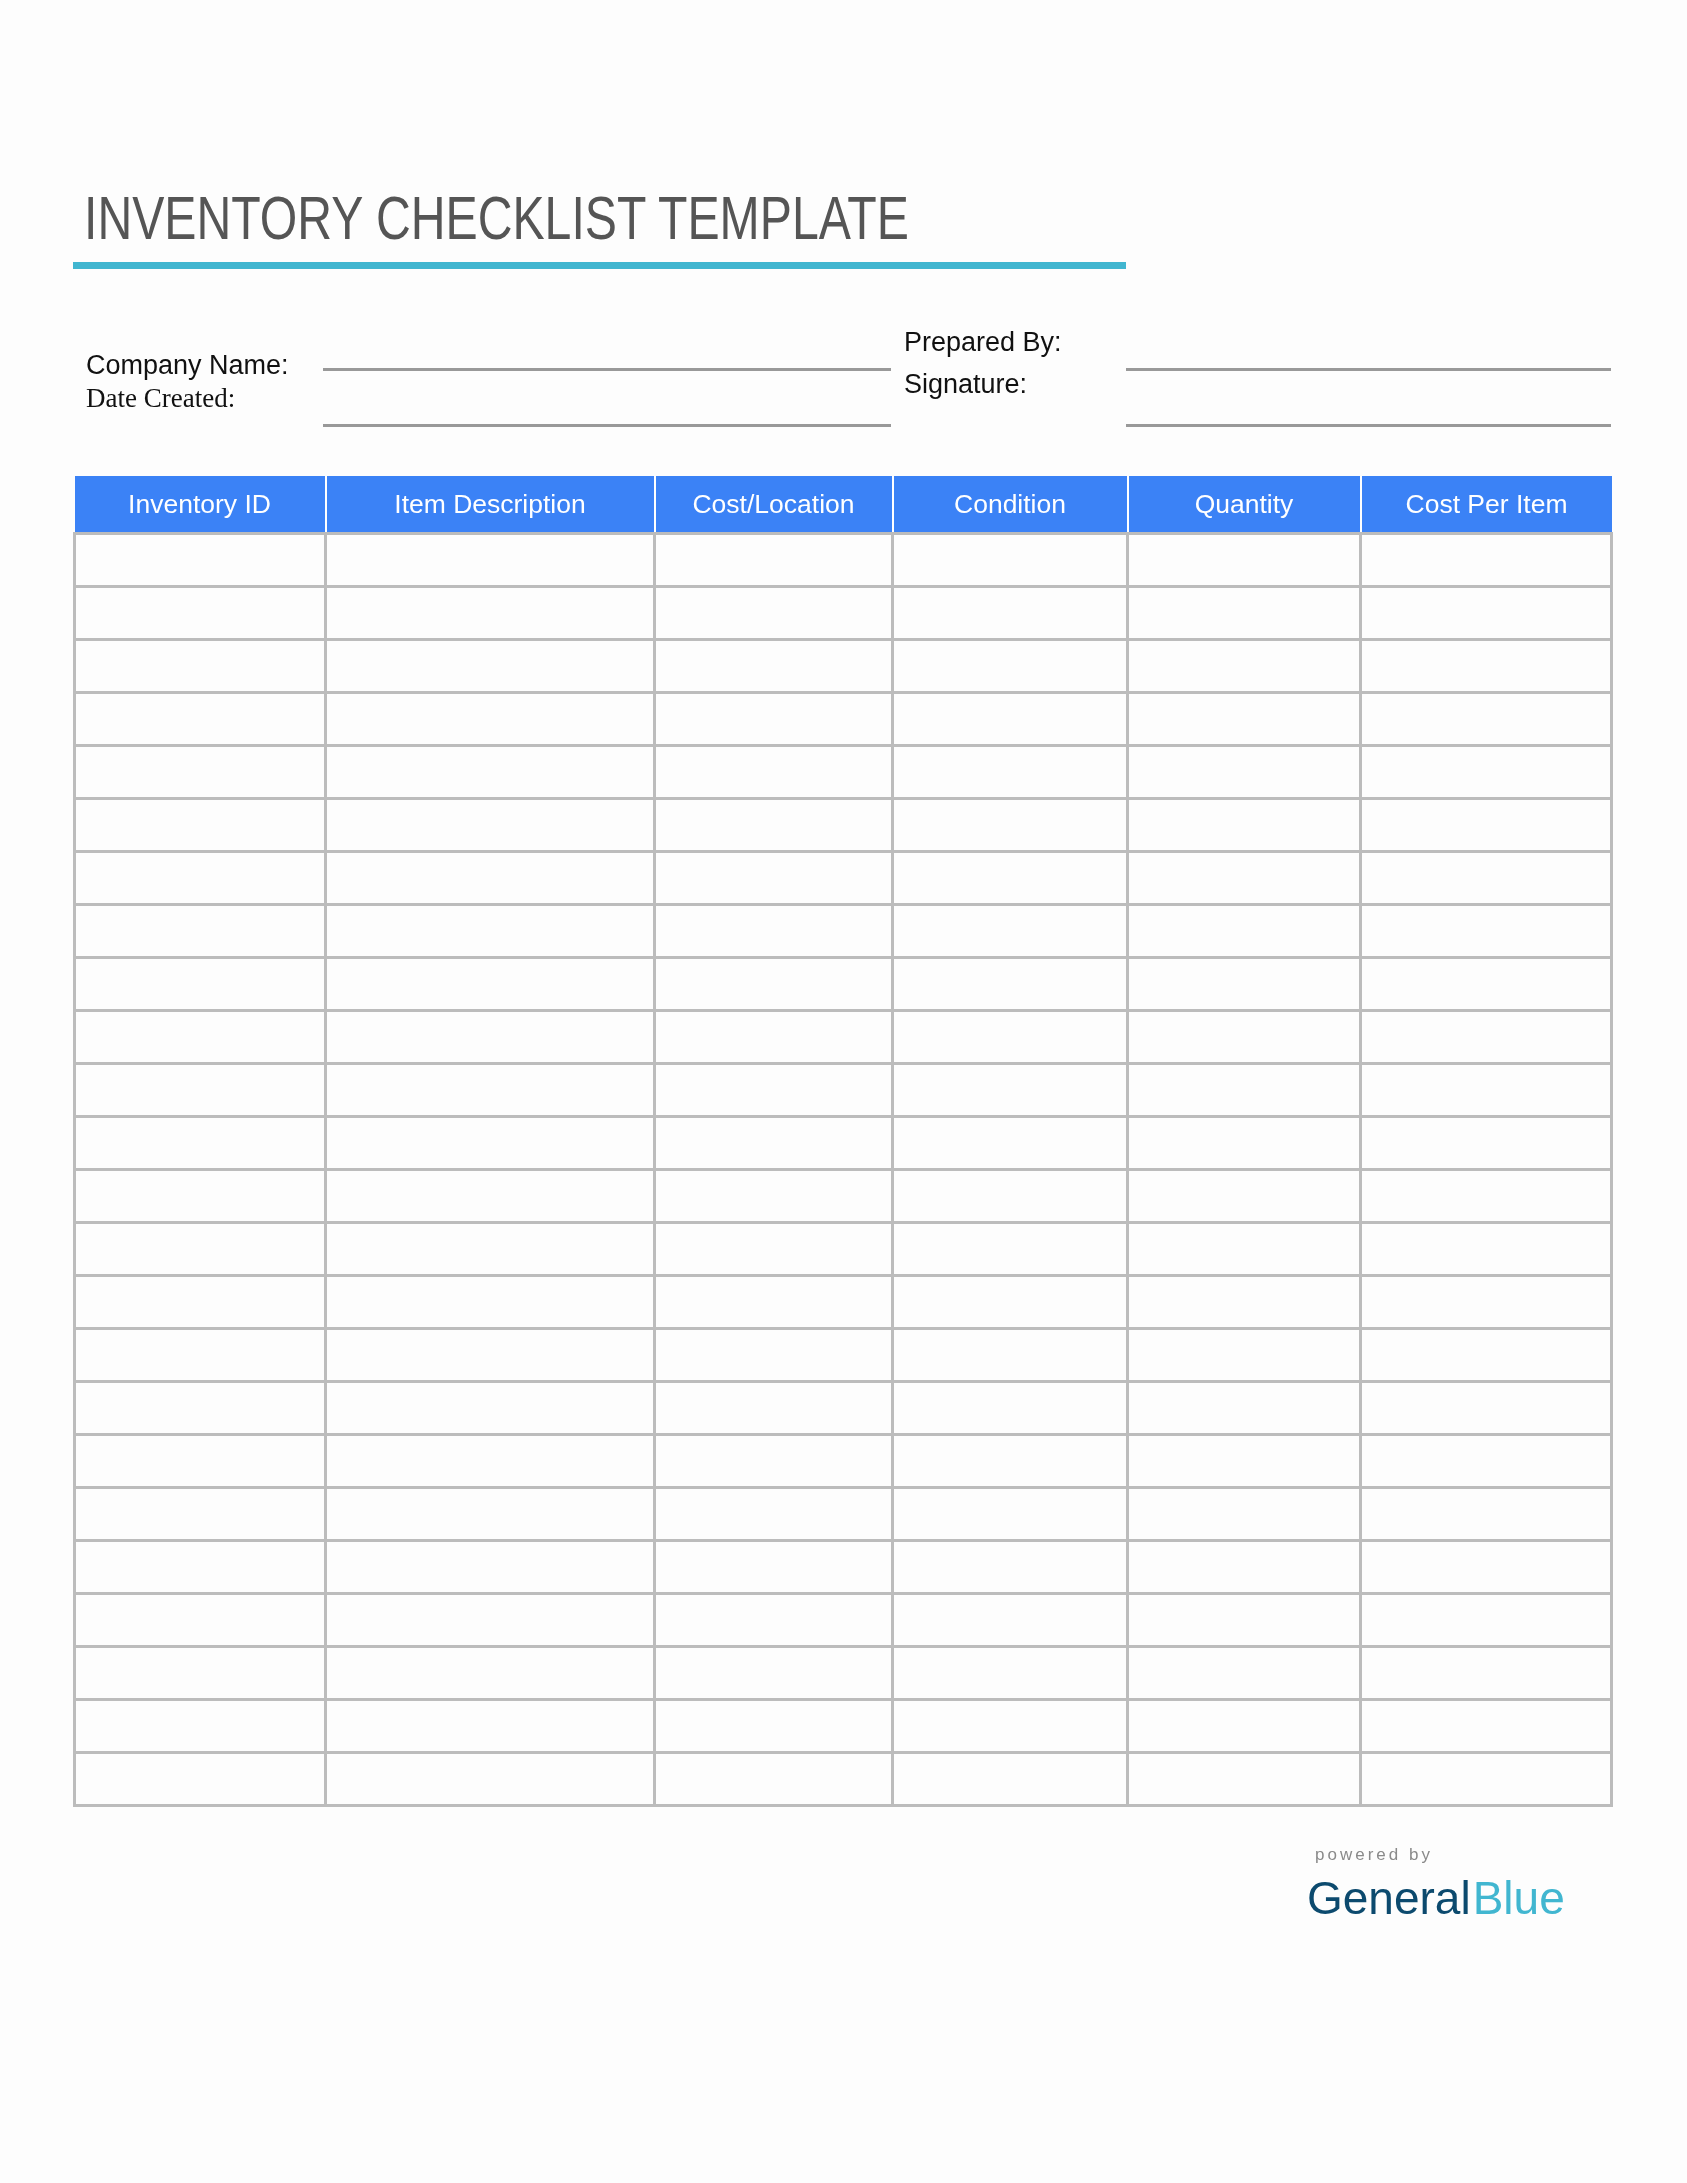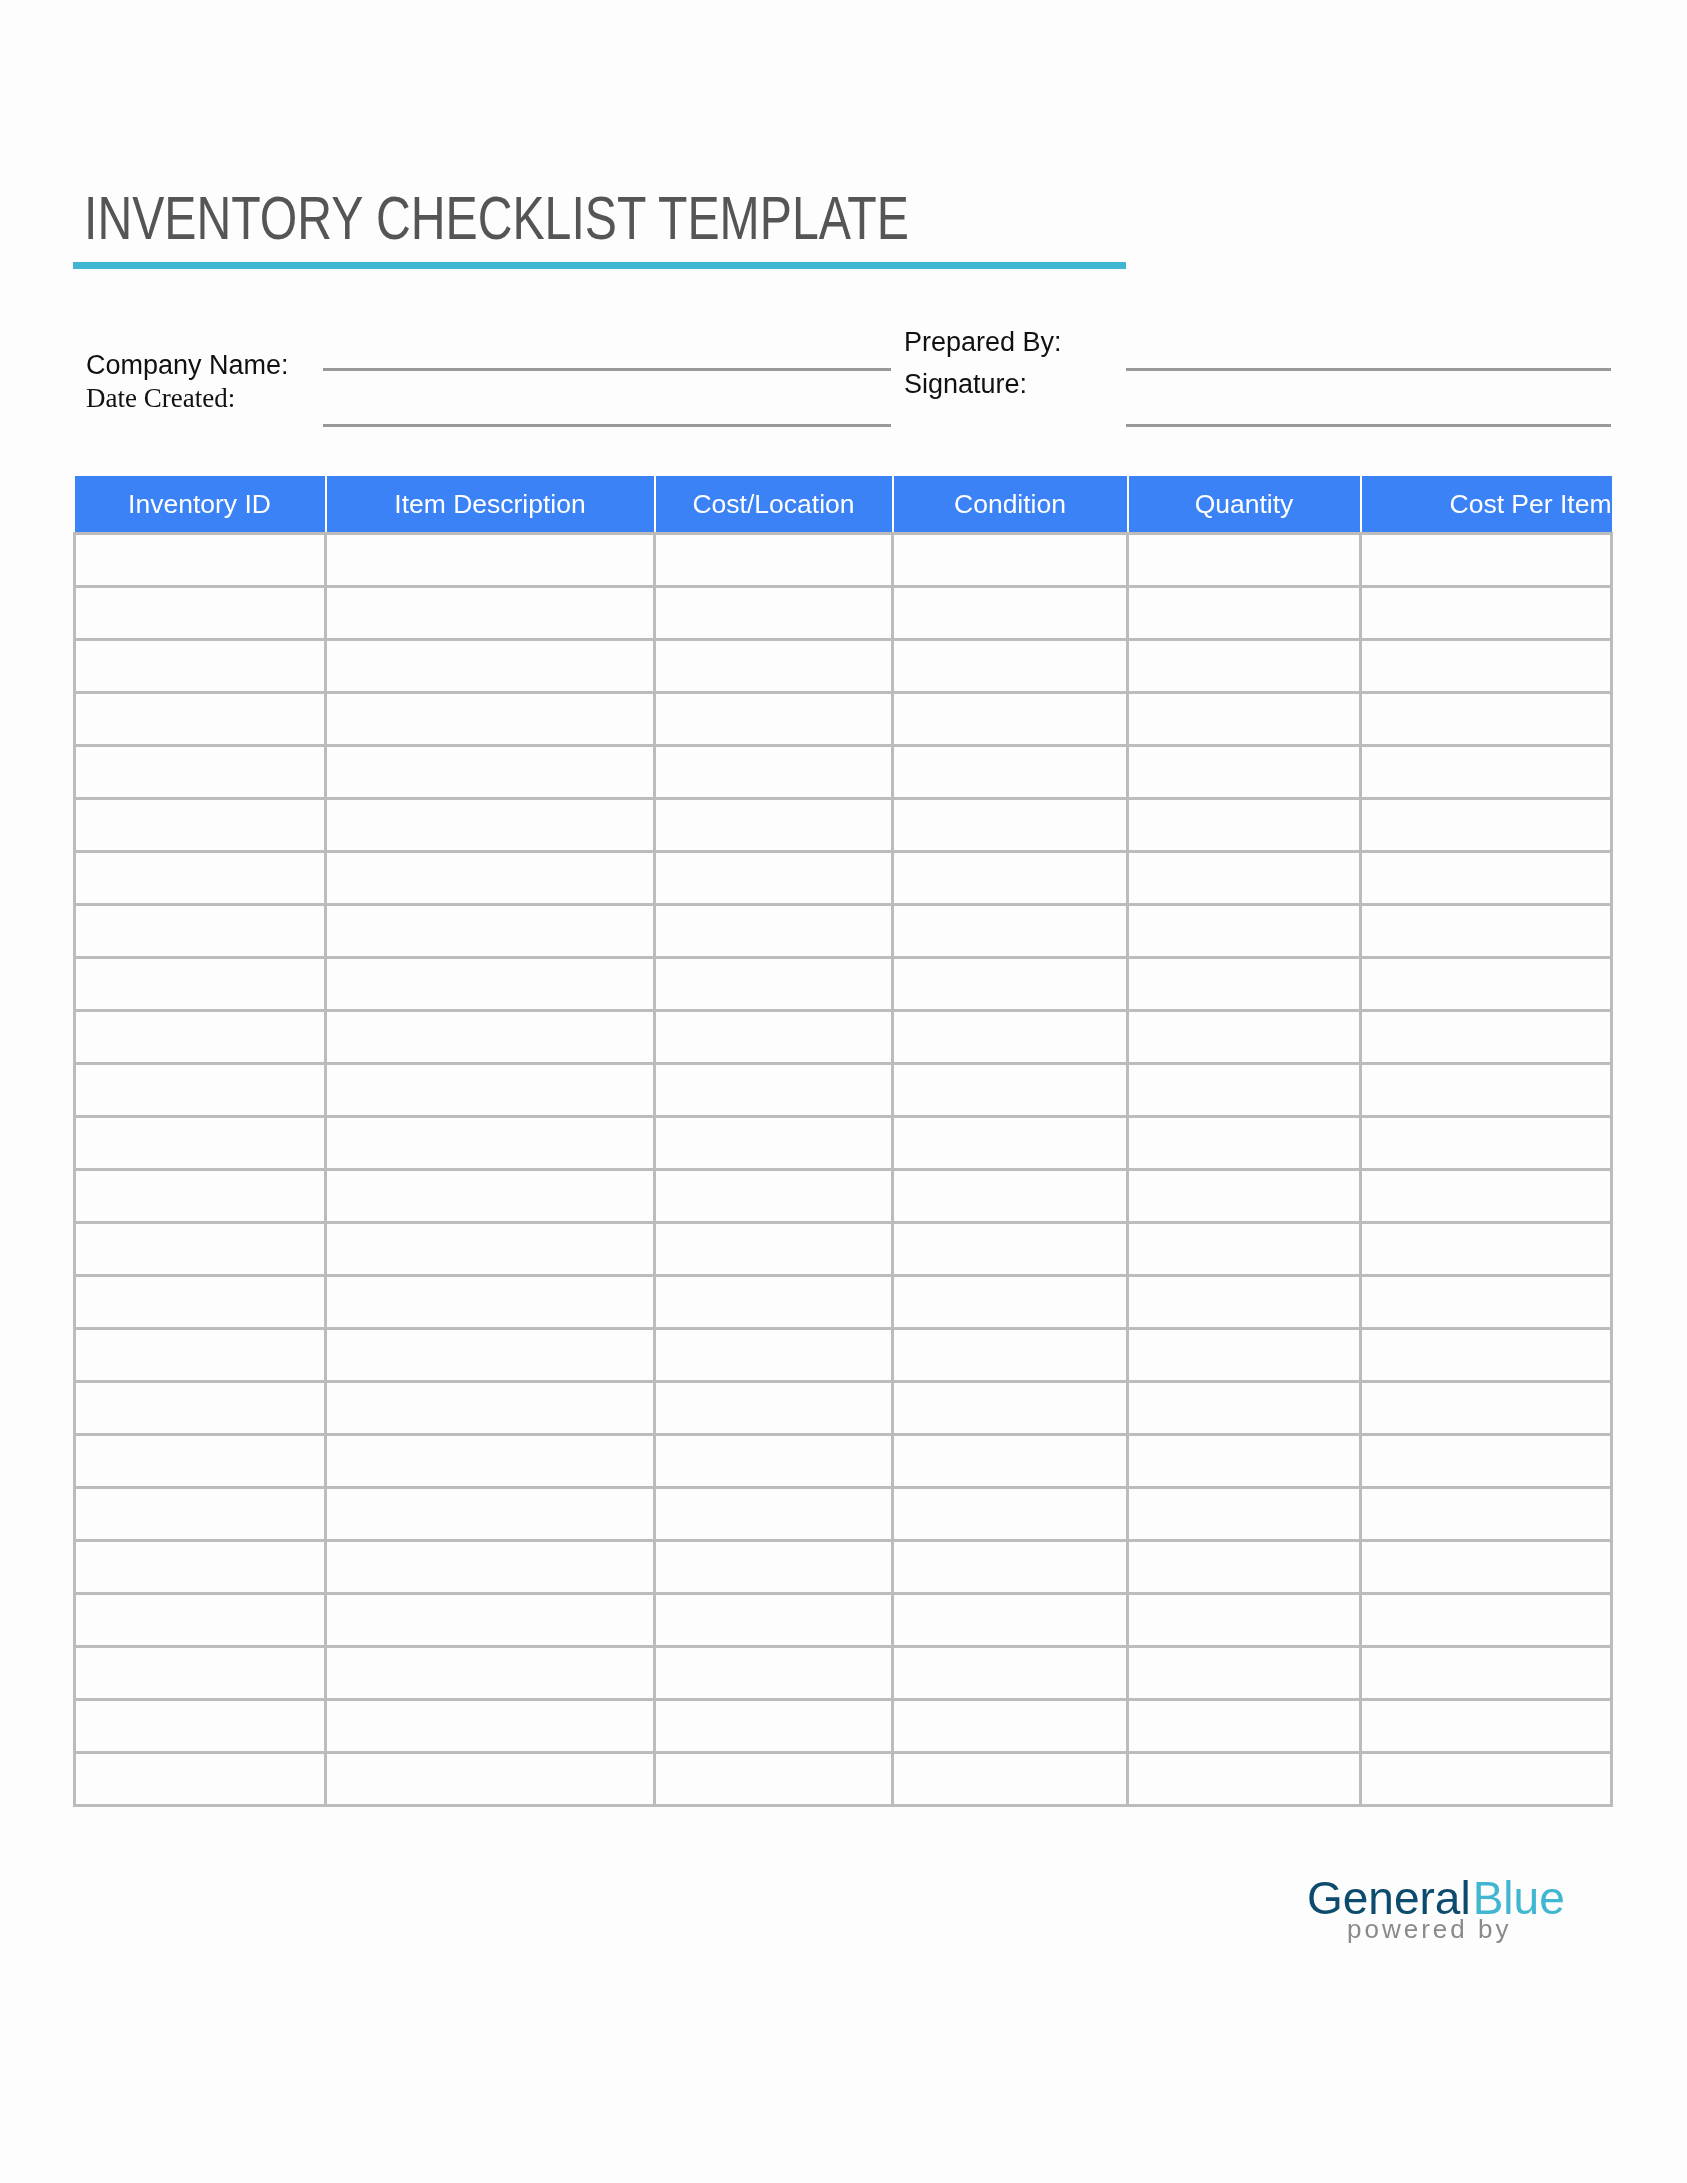--- a/index.html
+++ b/index.html
@@ -63,37 +63,36 @@
     height: 56px;
     padding: 0;
     text-align: center;
     vertical-align: middle;
     border-left: 2.5px solid #ffffff;
     border-right: 2.5px solid #ffffff;
     border-bottom: 3.3px solid #bcbcbc;
     white-space: nowrap;
   }
   table.inventory th:first-child { border-left: none; }
-  table.inventory th:last-child { border-right: none; text-align: right; }
+  table.inventory th:last-child { border-right: none; }
   table.inventory td {
     height: 50px;
     padding: 0;
     border: 3.3px solid #bcbcbc;
     background: #fdfdfd;
   }
   .powered-by {
     position: absolute;
     left: 1315px;
-    top: 1915px;
-    font-size: 26px;
+    top: 1841px;
+    font-size: 17px;
     line-height: 28px;
     letter-spacing: 3px;
     color: #8a8a8a;
     white-space: nowrap;
-    margin-left: 32px;
   }
   .brand {
     position: absolute;
     left: 1307px;
     top: 1871px;
     font-size: 46px;
     line-height: 55px;
     white-space: nowrap;
   }
   .brand-general { color: #0c4a6e; }

